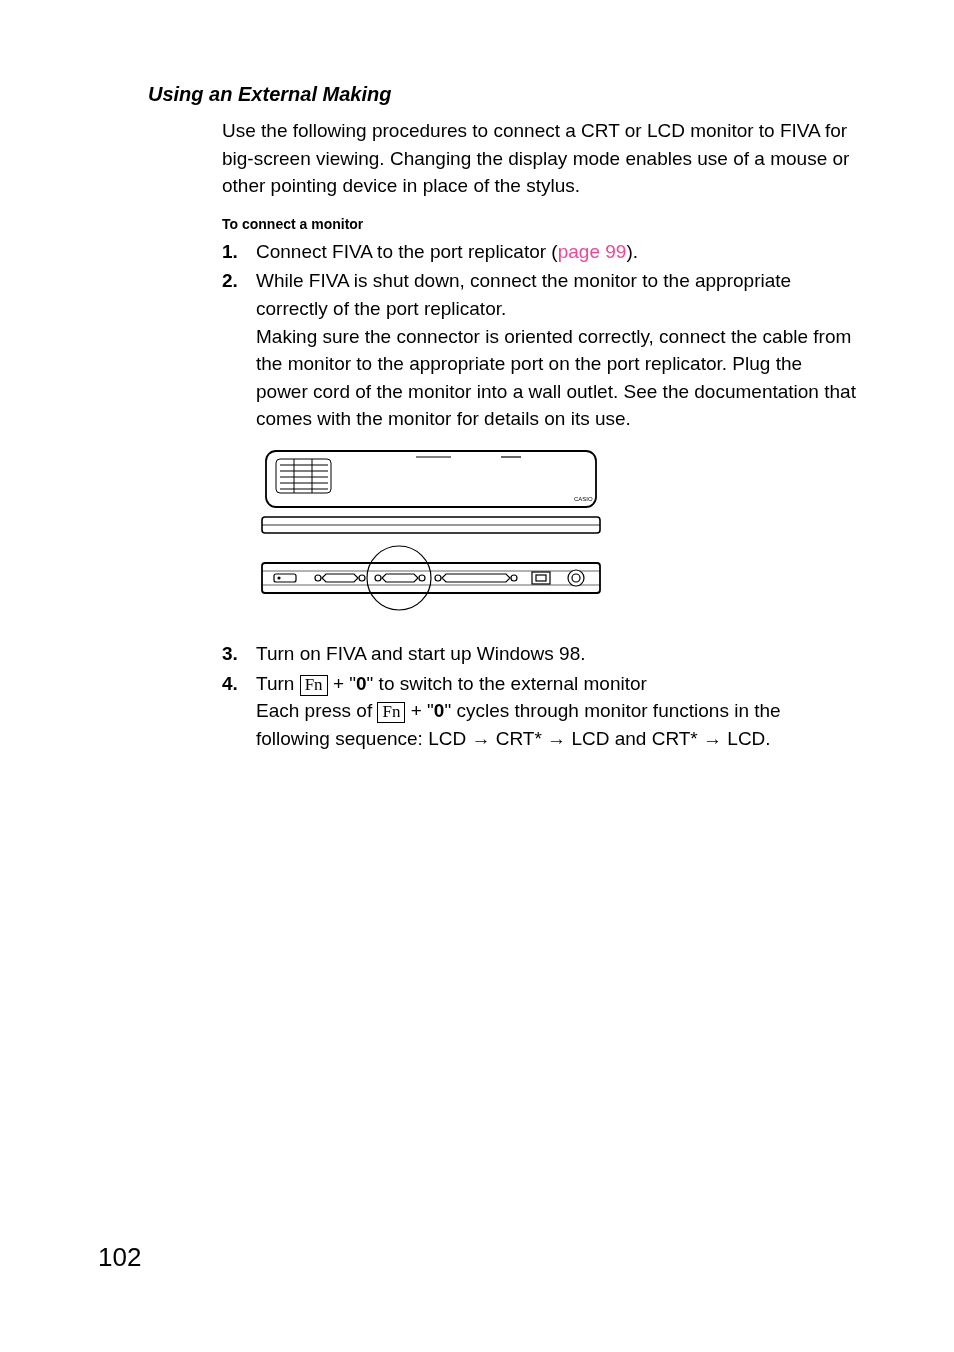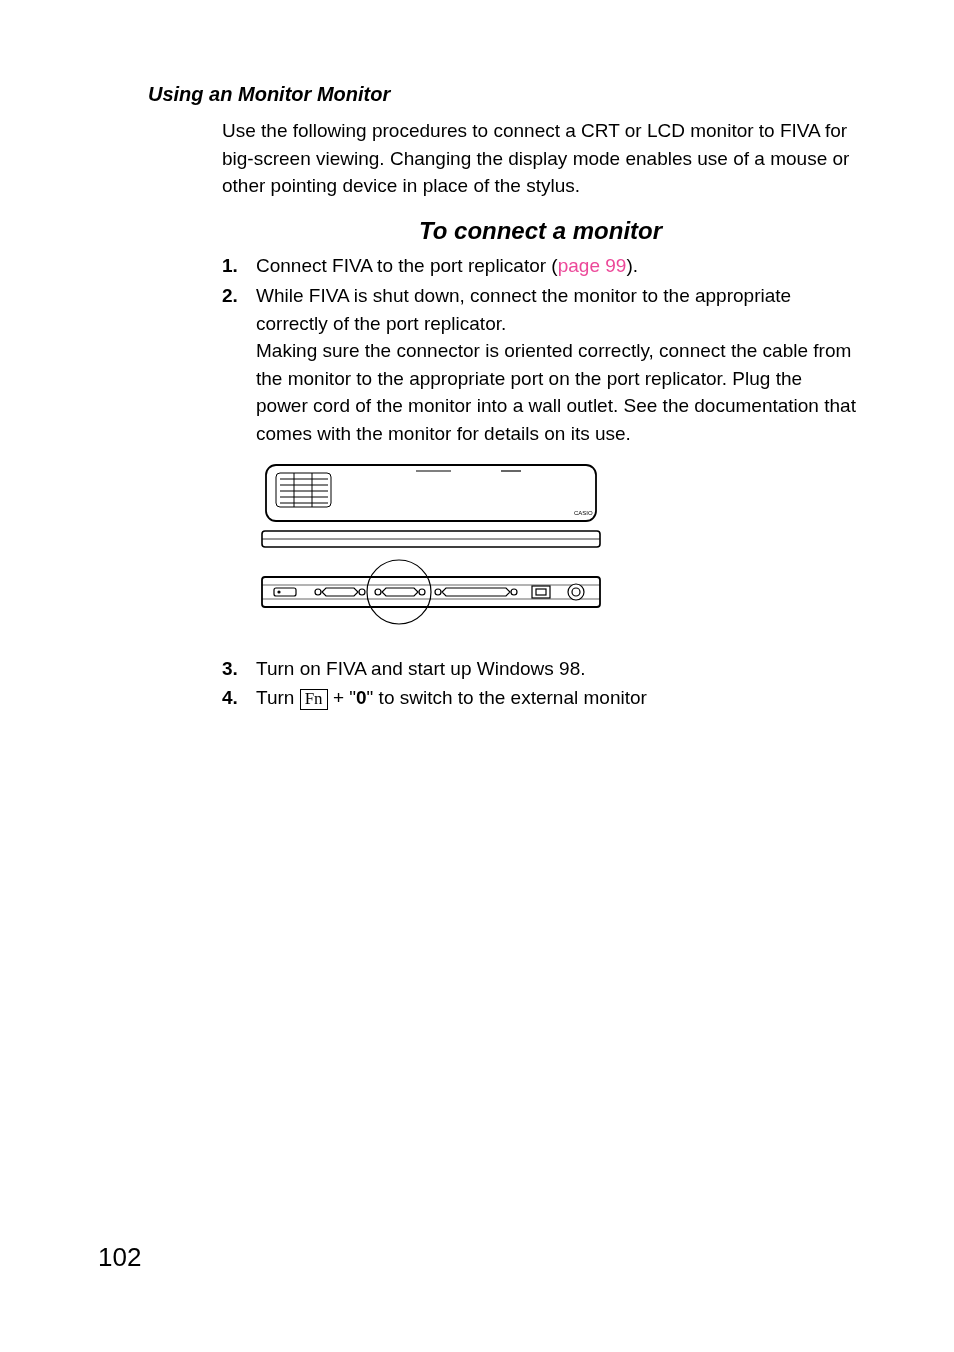--- a/index.html
+++ b/index.html
@@ -26,25 +26,23 @@
       font-size: 20px;
       margin-bottom: 8px;
       margin-left: 18px;
     }
     .intro-para {
       margin-left: 92px;
       margin-bottom: 14px;
     }
     .sub-heading {
       font-weight: bold;
-      font-style: italic;
-      font-size: 24px;
+      font-size: 14px;
       margin-left: 92px;
       margin-bottom: 4px;
-      text-align: center;
     }
     .ol-item {
       display: flex;
       margin-left: 92px;
       margin-bottom: 2px;
     }
     .ol-num {
       min-width: 34px;
       font-weight: bold;
     }
@@ -74,21 +72,21 @@
     }
     .illustration-wrap {
       margin-left: 126px;
       margin-top: 12px;
       margin-bottom: 18px;
     }
   </style>
 </head>
 <body>
 
-<div class="section-heading">Using an Monitor Monitor</div>
+<div class="section-heading">Using an External Making</div>
 
 <div class="intro-para">Use the following procedures to connect a CRT or LCD monitor to FIVA for big-screen viewing. Changing the display mode enables use of a mouse or other pointing device in place of the stylus.</div>
 
 <div class="sub-heading">To connect a monitor</div>
 
 <div class="ol-item">
   <div class="ol-num">1.</div>
   <div class="ol-body">
     <span>Connect FIVA to the port replicator (</span><span class="link">page 99</span><span>).</span>
   </div>
@@ -161,16 +159,19 @@
   <div class="ol-num">3.</div>
   <div class="ol-body">Turn on FIVA and start up Windows 98.</div>
 </div>
 
 <div class="ol-item">
   <div class="ol-num">4.</div>
   <div class="ol-body">
     <div>
       <span>Turn </span><span class="keycap">Fn</span><span> + "</span><span class="bold">0</span><span>" to switch to the external monitor</span>
     </div>
+    <div>
+      <span>Each press of </span><span class="keycap">Fn</span><span> + "</span><span class="bold">0</span><span>" cycles through monitor functions in the following sequence: LCD → CRT* → LCD and CRT* → LCD.</span>
+    </div>
   </div>
 </div>
 
 <div class="page-number">102</div>
 
 </body></html>

